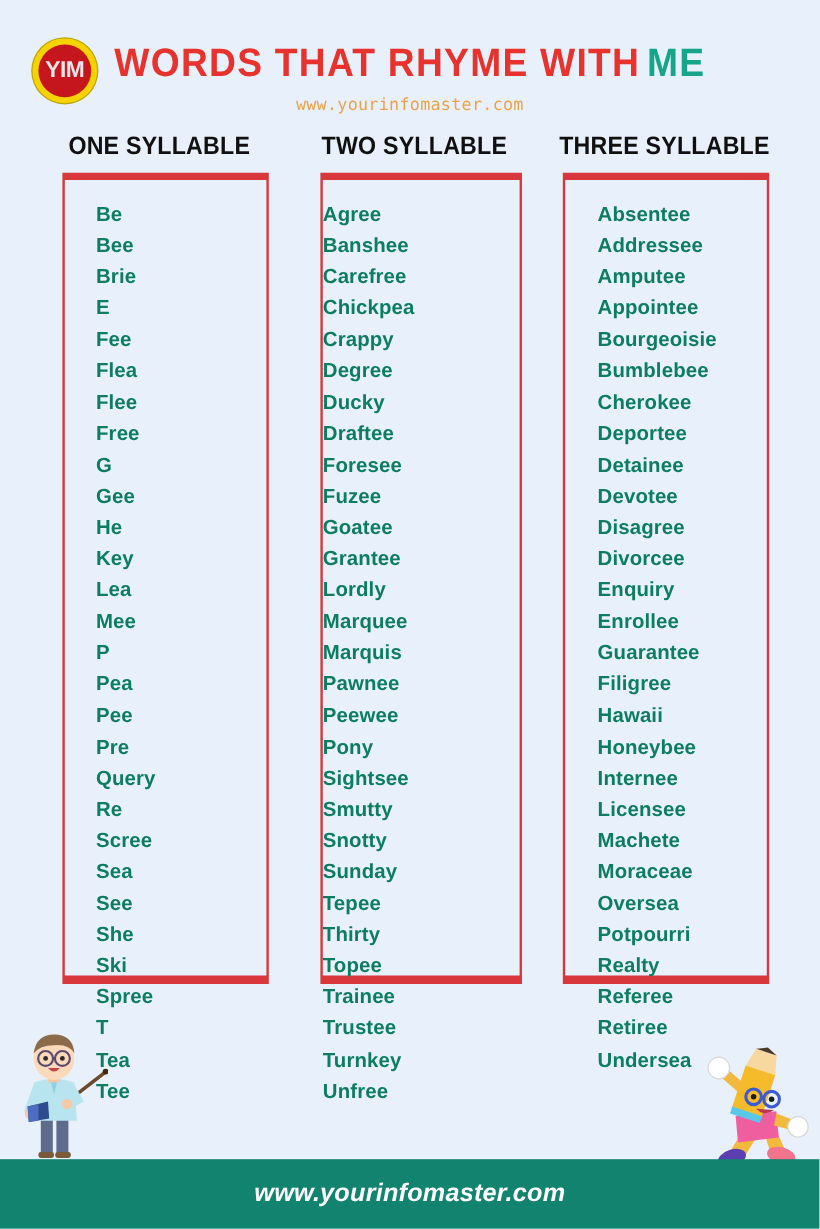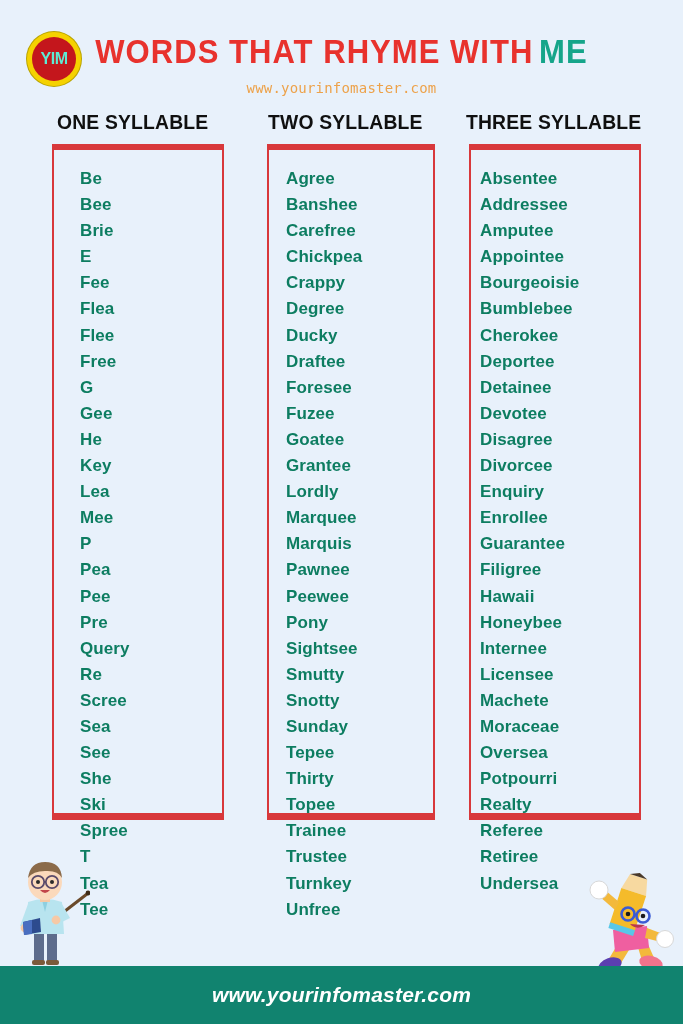--- a/index.html
+++ b/index.html
@@ -22,21 +22,21 @@
     position:absolute; inset:0; border-radius:50%;
     background:#f5d200;
     box-shadow:0 0 0 1px #b9a400;
   }
   .logo-inner {
     position:absolute; left:5px; top:5px; right:5px; bottom:5px;
     border-radius:50%; background:#c4161c;
     display:flex; align-items:center; justify-content:center;
   }
   .logo-text {
-    color:#5eead4; font-size:16px; font-weight:bold;
+    color:#e5e5e5; font-size:19px; font-weight:bold;
     font-family:"Liberation Sans", sans-serif;
     letter-spacing:-0.4px;
   }
   .title {
     position:absolute; left:0; top:33px; width:683px;
     text-align:center;
     font-family:"Liberation Sans Narrow","Liberation Sans",sans-serif;
     font-weight:bold; font-size:33px;
     letter-spacing:1.1px;
     white-space:nowrap;
@@ -87,22 +87,22 @@
   }
   .word {
     color:#0d7d61;
     font-weight:bold;
     font-size:17px;
     line-height:26.1px;
     letter-spacing:0.1px;
     white-space:nowrap;
   }
   .b1 .word { padding-left:26px; }
-  .b2 .word { padding-left:17px; }
-  .b3 .word { padding-left:9px; }
+  .b2 .word { }
+  .b3 .word { padding-left:27px; }
 
   
   .footer {
     position:absolute; left:0; bottom:0; width:683px; height:58px;
     background:#11836f;
     display:flex; align-items:center; justify-content:center;
   }
   .footer-text {
     color:#ffffff; font-style:italic; font-weight:bold;
     font-size:21px; letter-spacing:0.2px;

